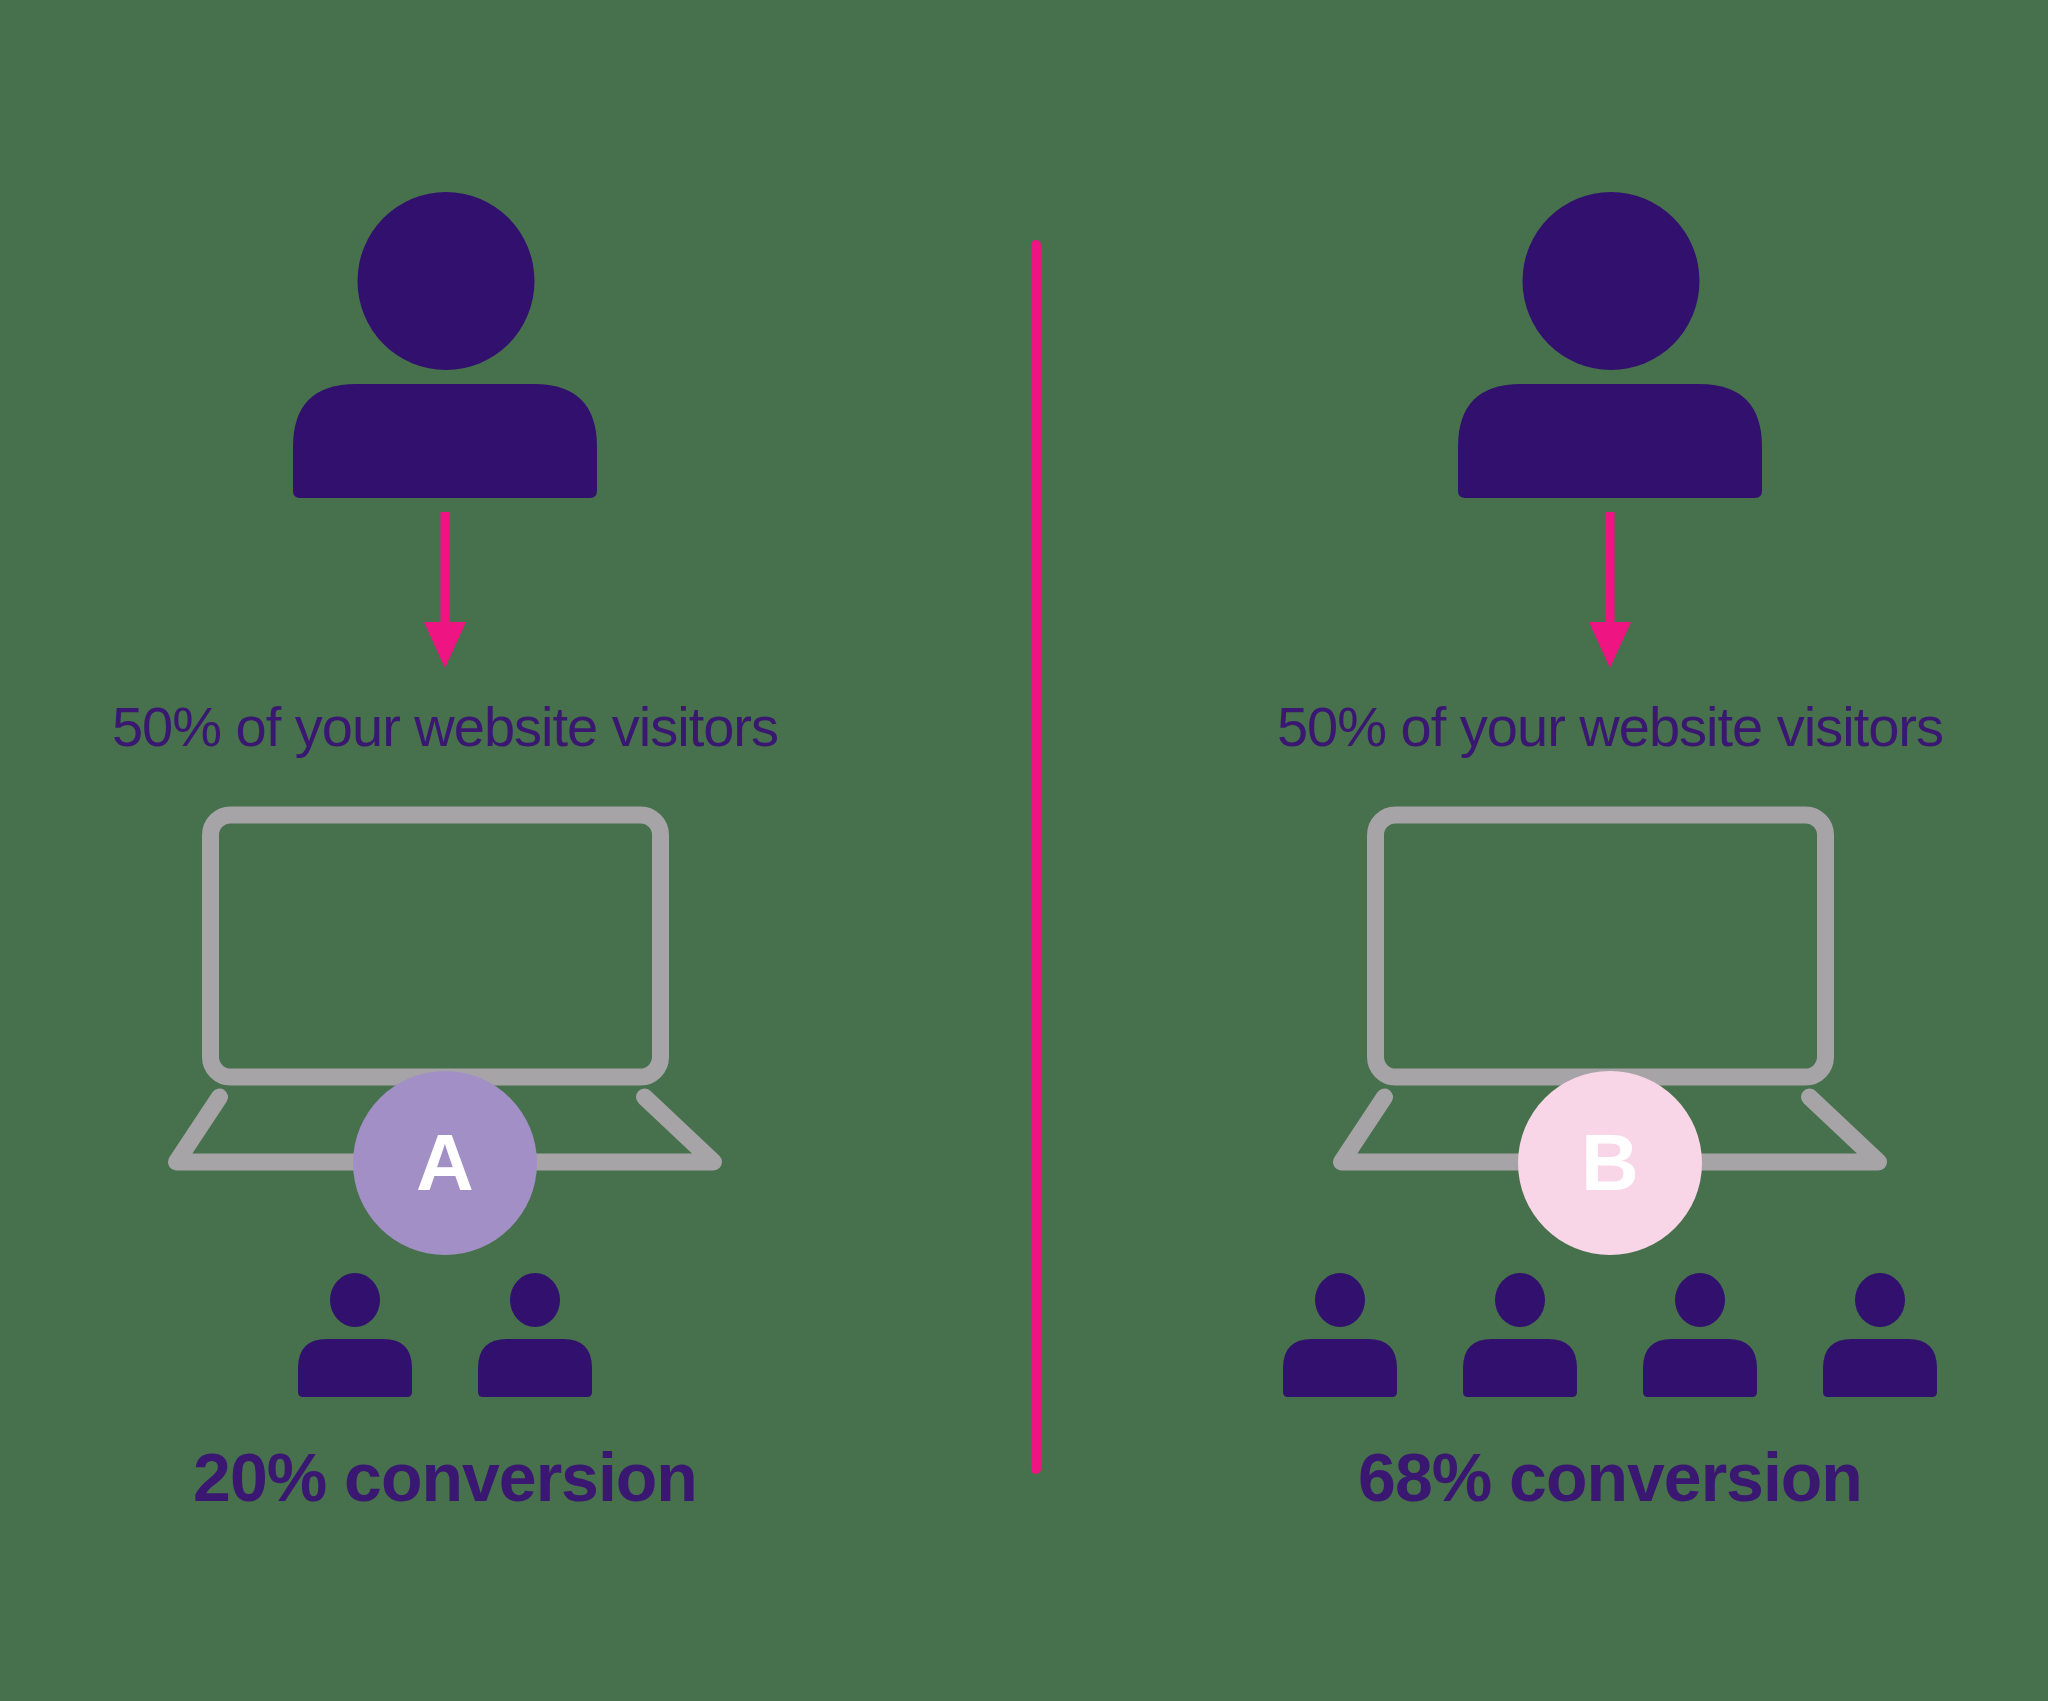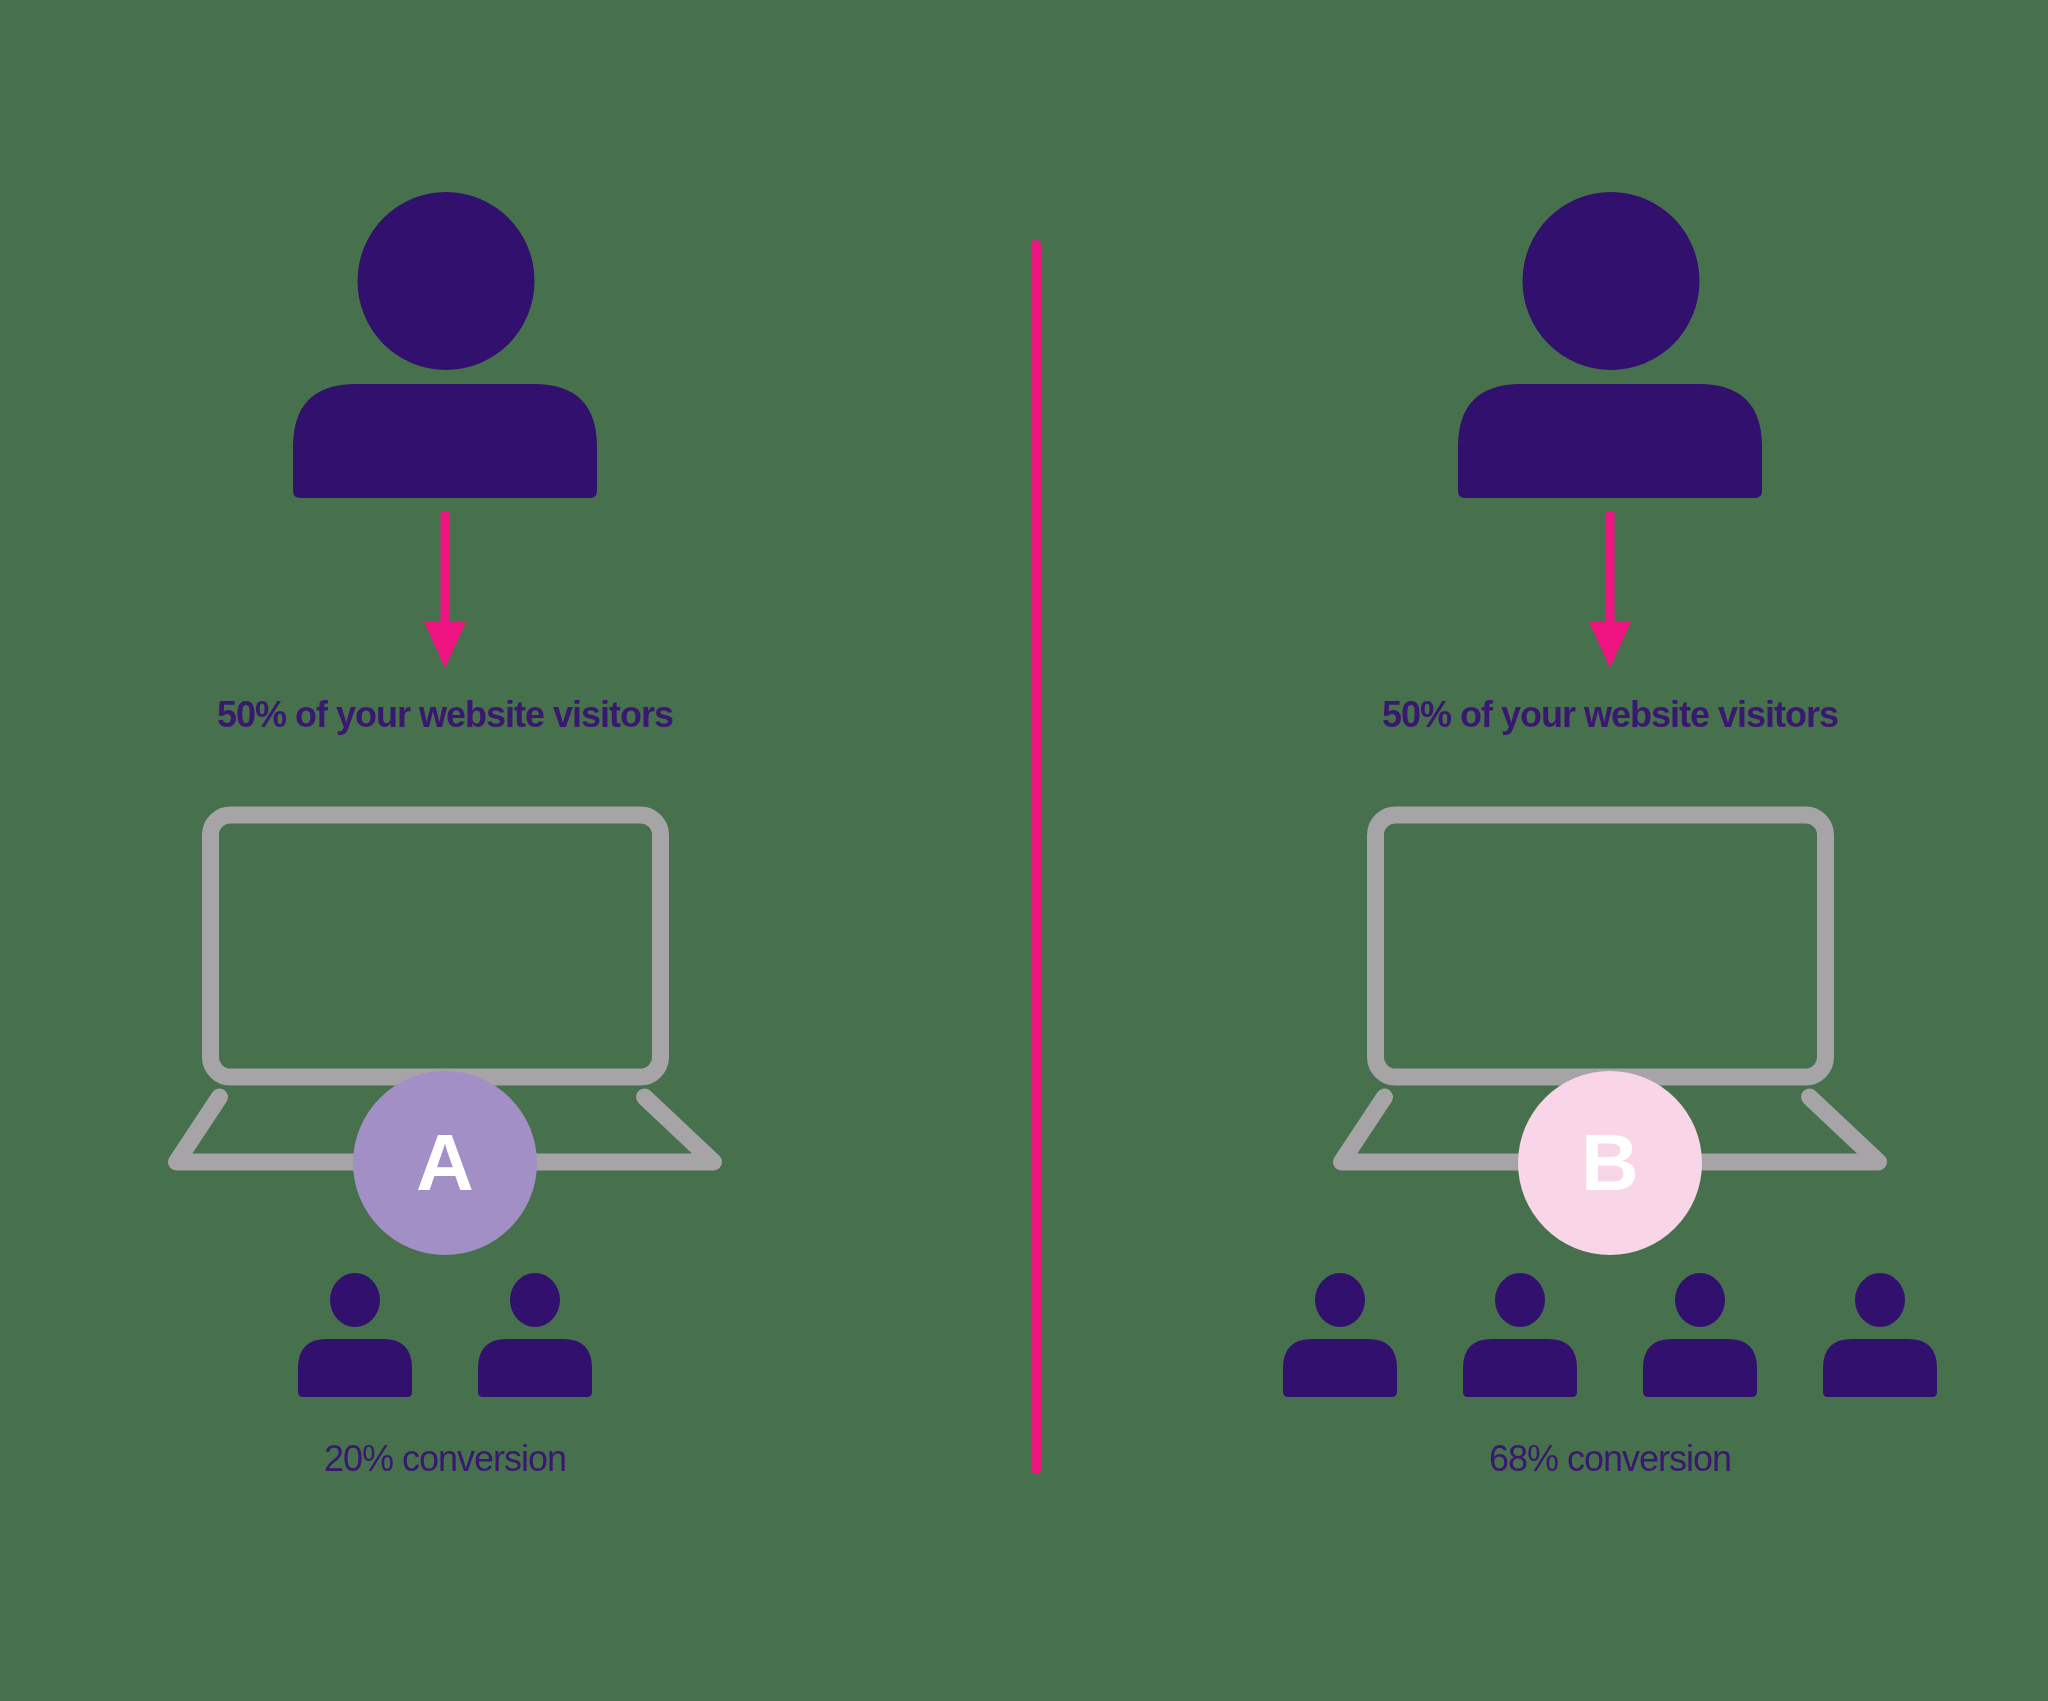--- a/index.html
+++ b/index.html
@@ -26,22 +26,22 @@
     top: 512px;
     width: 46px;
     height: 158px;
     transform: translateX(-50%);
   }
   .visitors-label {
     top: 694px;
     width: 840px;
     transform: translateX(-50%);
     text-align: center;
-    font-size: 36px;
-    font-weight: 700;
+    font-size: 56px;
+    font-weight: 400;
     letter-spacing: -1px;
     color: var(--text-purple, #3A1770);
   }
   .laptop {
     top: 805px;
     width: 565px;
     height: 370px;
     transform: translateX(-50%);
   }
   .variant-badge {
@@ -66,22 +66,22 @@
     top: 1272px;
     transform: translateX(-50%);
     display: flex;
     gap: 62px;
   }
   .conversion-label {
     top: 1438px;
     width: 840px;
     transform: translateX(-50%);
     text-align: center;
-    font-size: 36px;
-    font-weight: 400;
+    font-size: 68px;
+    font-weight: 700;
     letter-spacing: -1px;
     color: var(--text-purple, #3A1770);
   }
   .divider {
     left: 1031px;
     top: 240px;
     width: 10px;
     height: 1234px;
     border-radius: 5px;
     background: var(--divider-pink, #EE1482);

